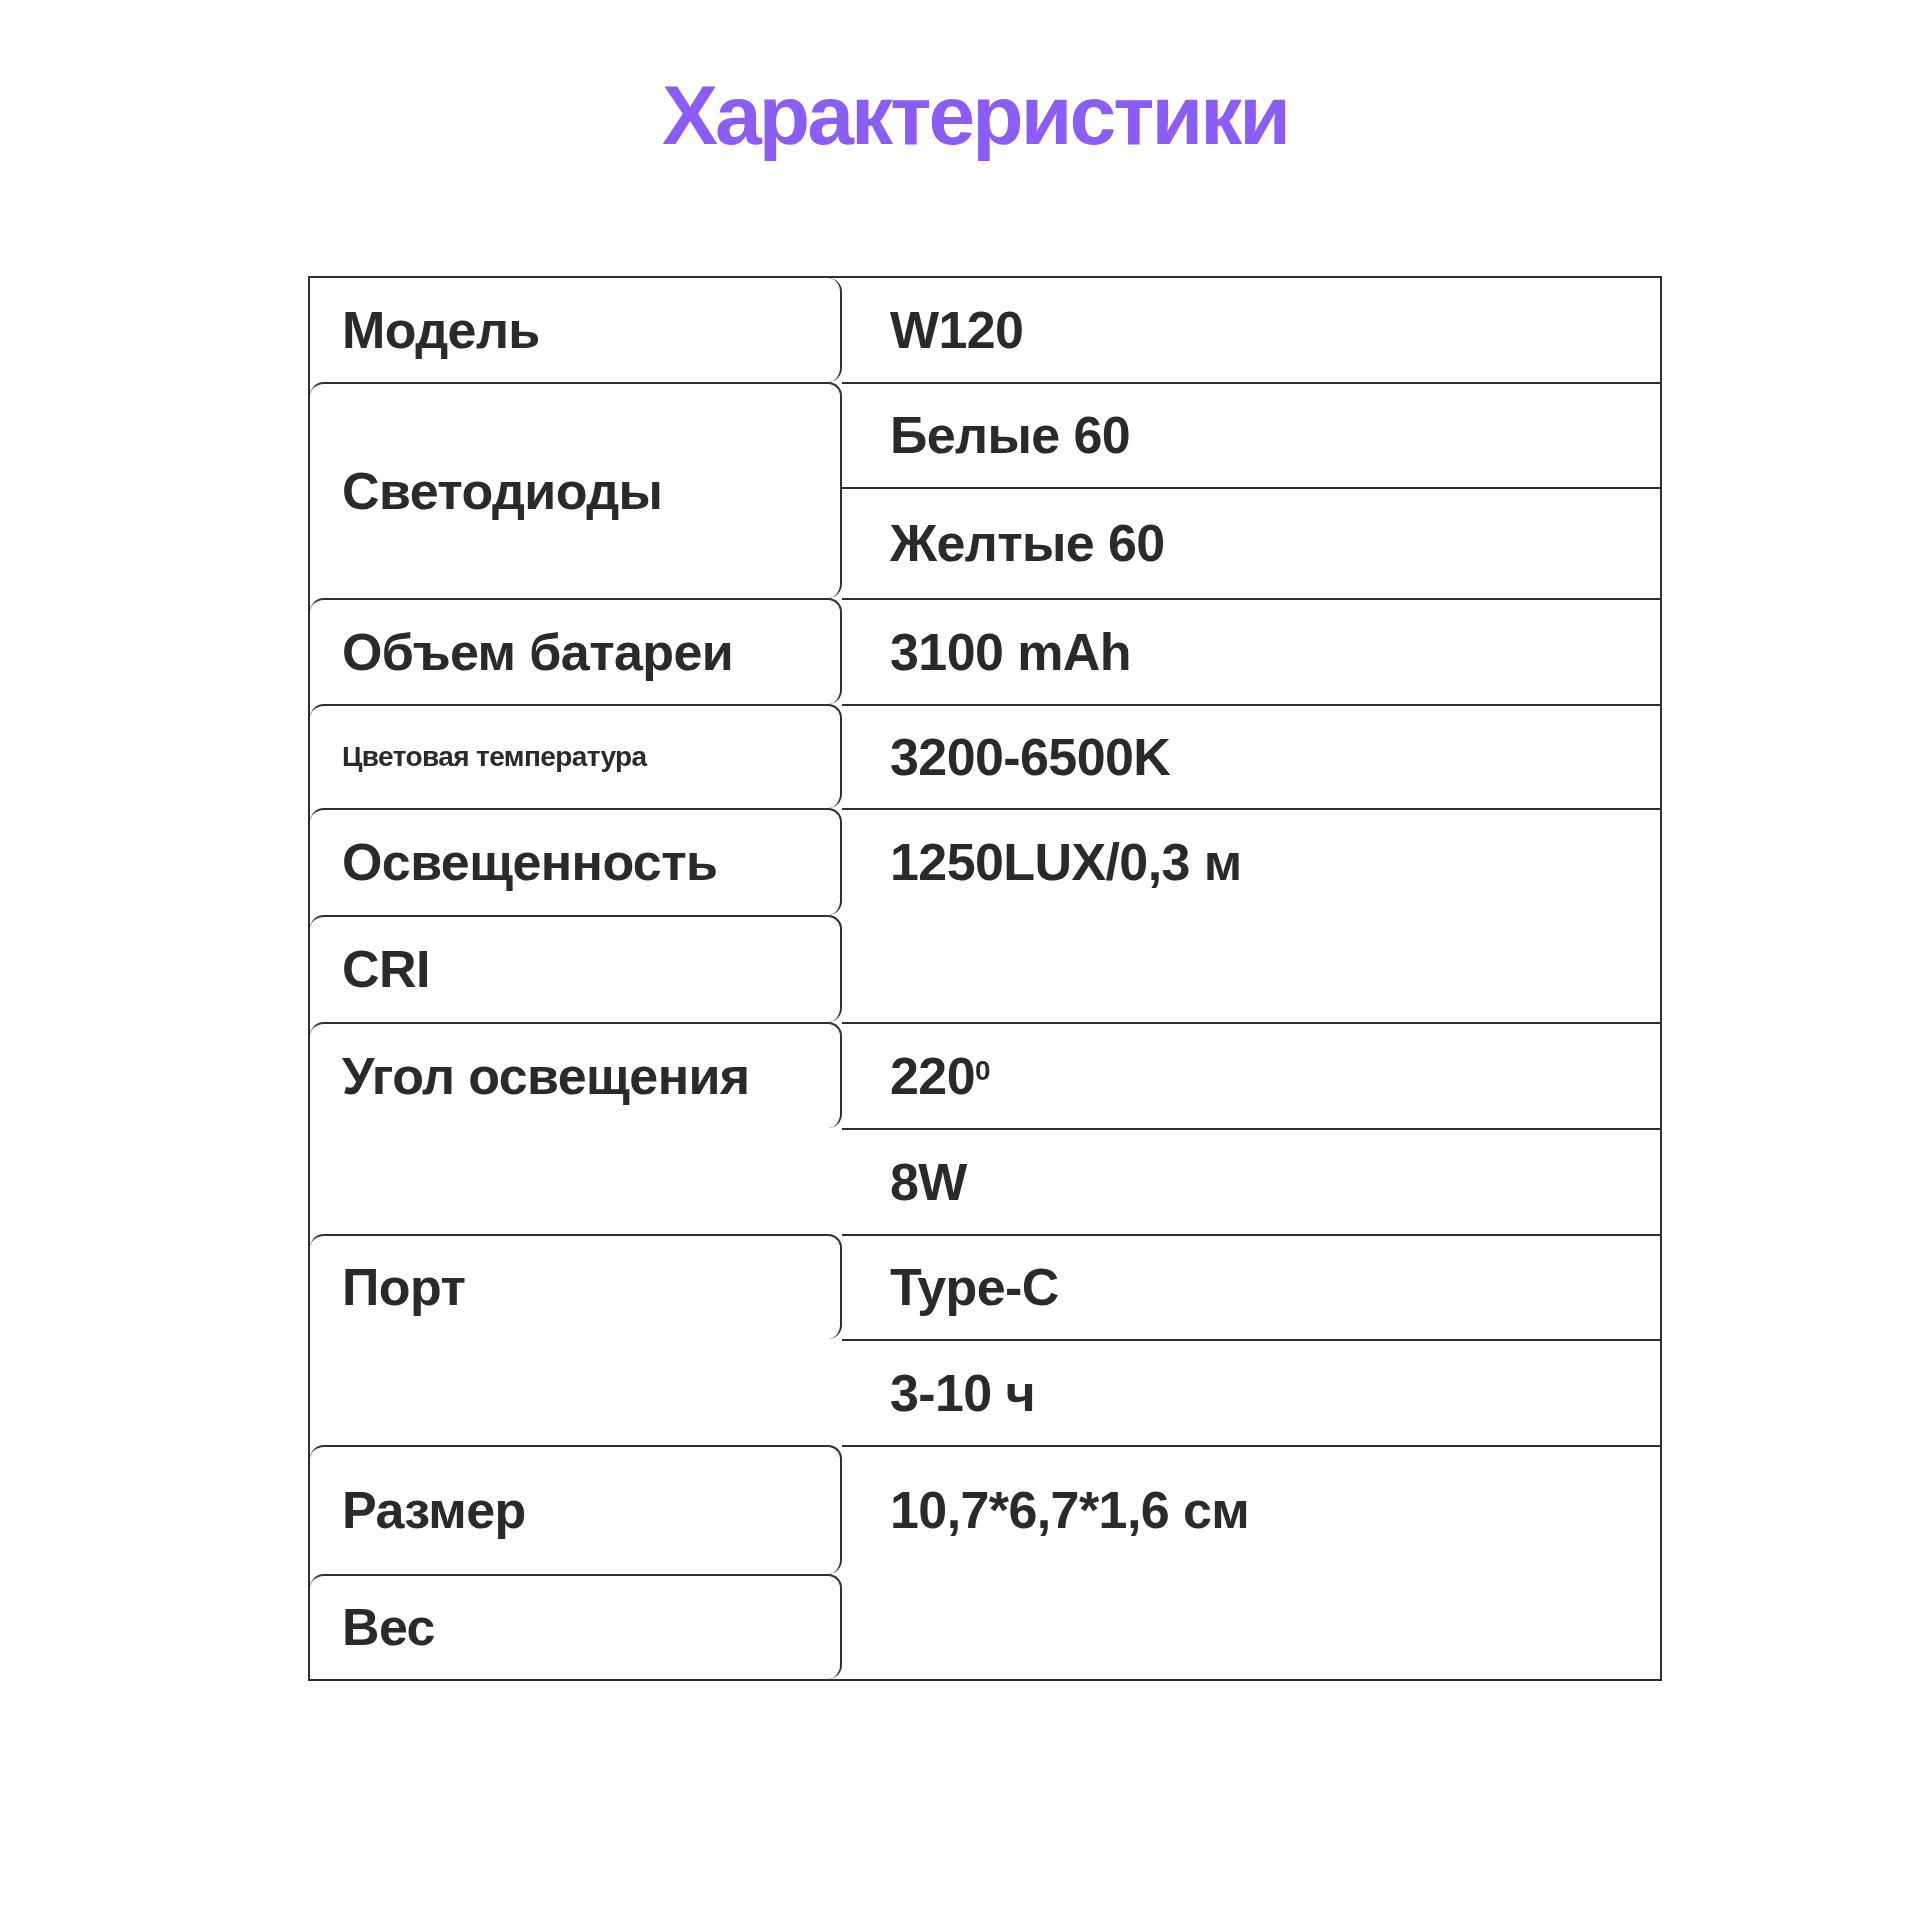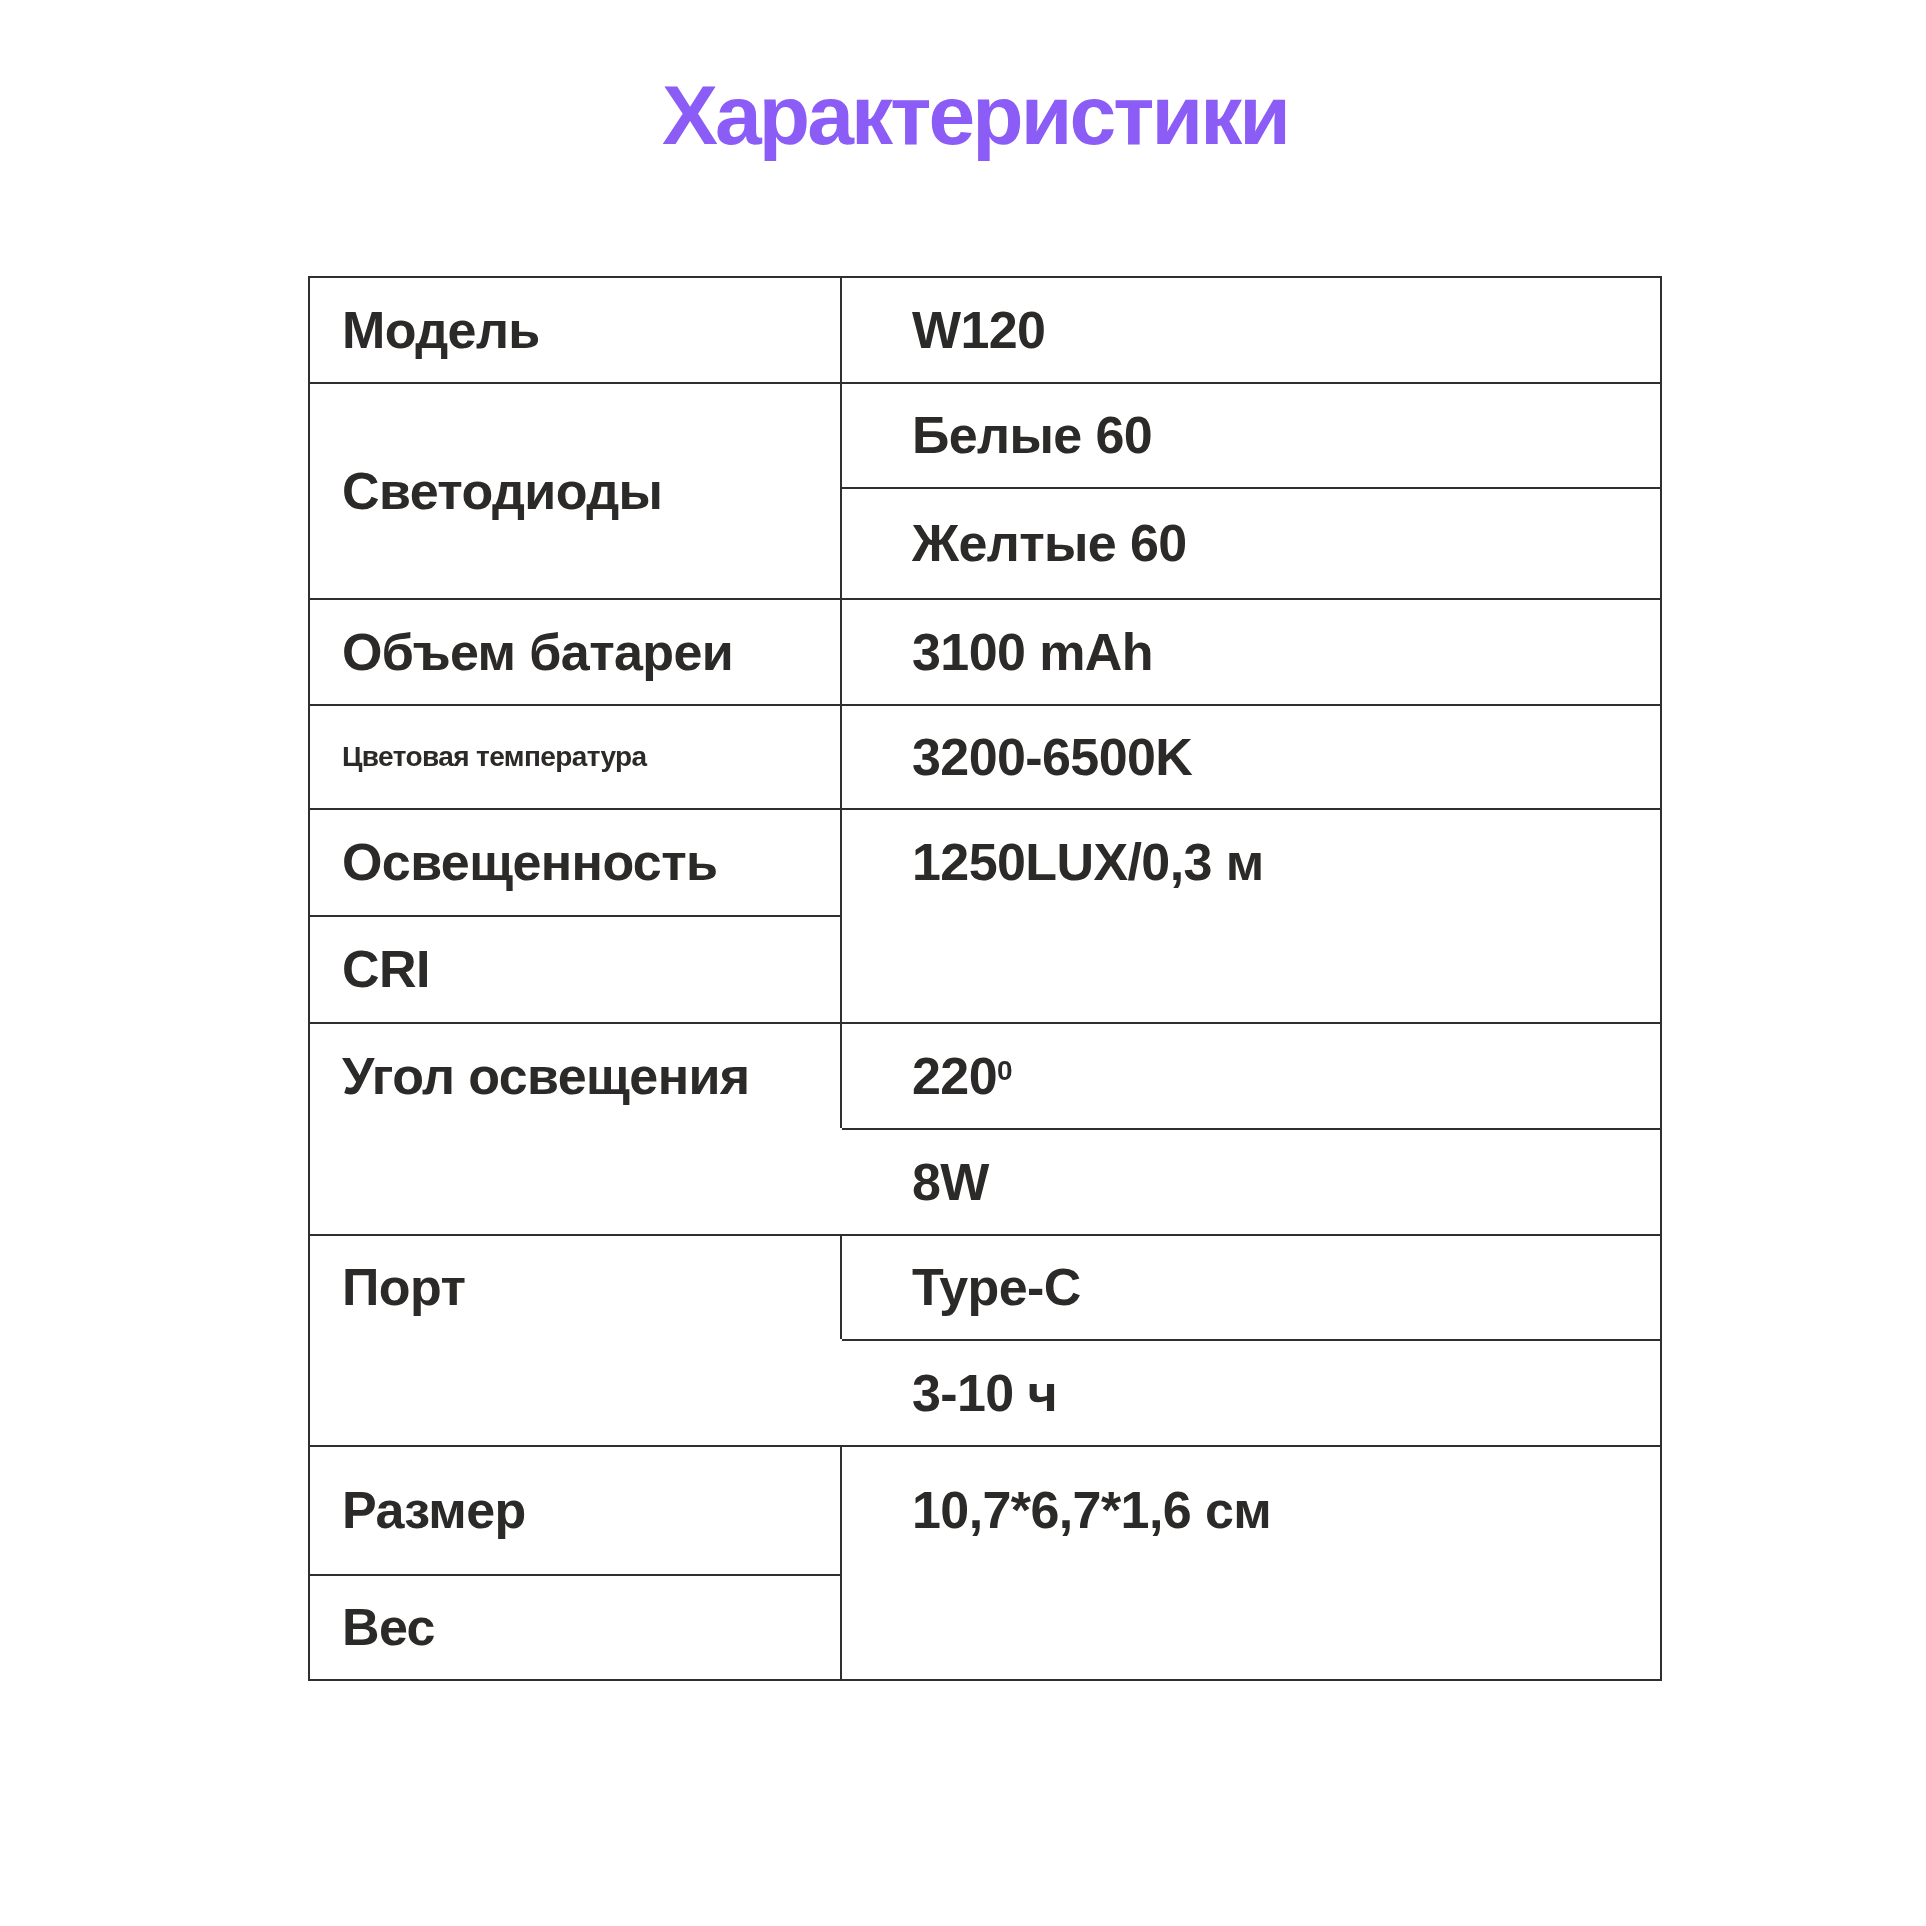--- a/index.html
+++ b/index.html
@@ -48,27 +48,28 @@
     font-weight: 700;
     line-height: 1.05;
     letter-spacing: -0.6px;
   }
   .label {
     grid-column: 1;
     border-right: 2.3px solid #302f2e;
     padding-left: 32px;
     padding-right: 17.5px;
     font-size: 52px;
+    border-radius: 14px;
   }
   .label.small {
     font-size: 28px;
   }
   .value {
     grid-column: 2;
-    padding-left: 70px;
+    padding-left: 48px;
     padding-right: 17.5px;
     font-size: 52px;
   }
   .bt {
     border-top: 2.3px solid #302f2e;
   }
   .value sup {
     font-size: 28px;
     line-height: 0;
     vertical-align: super;

